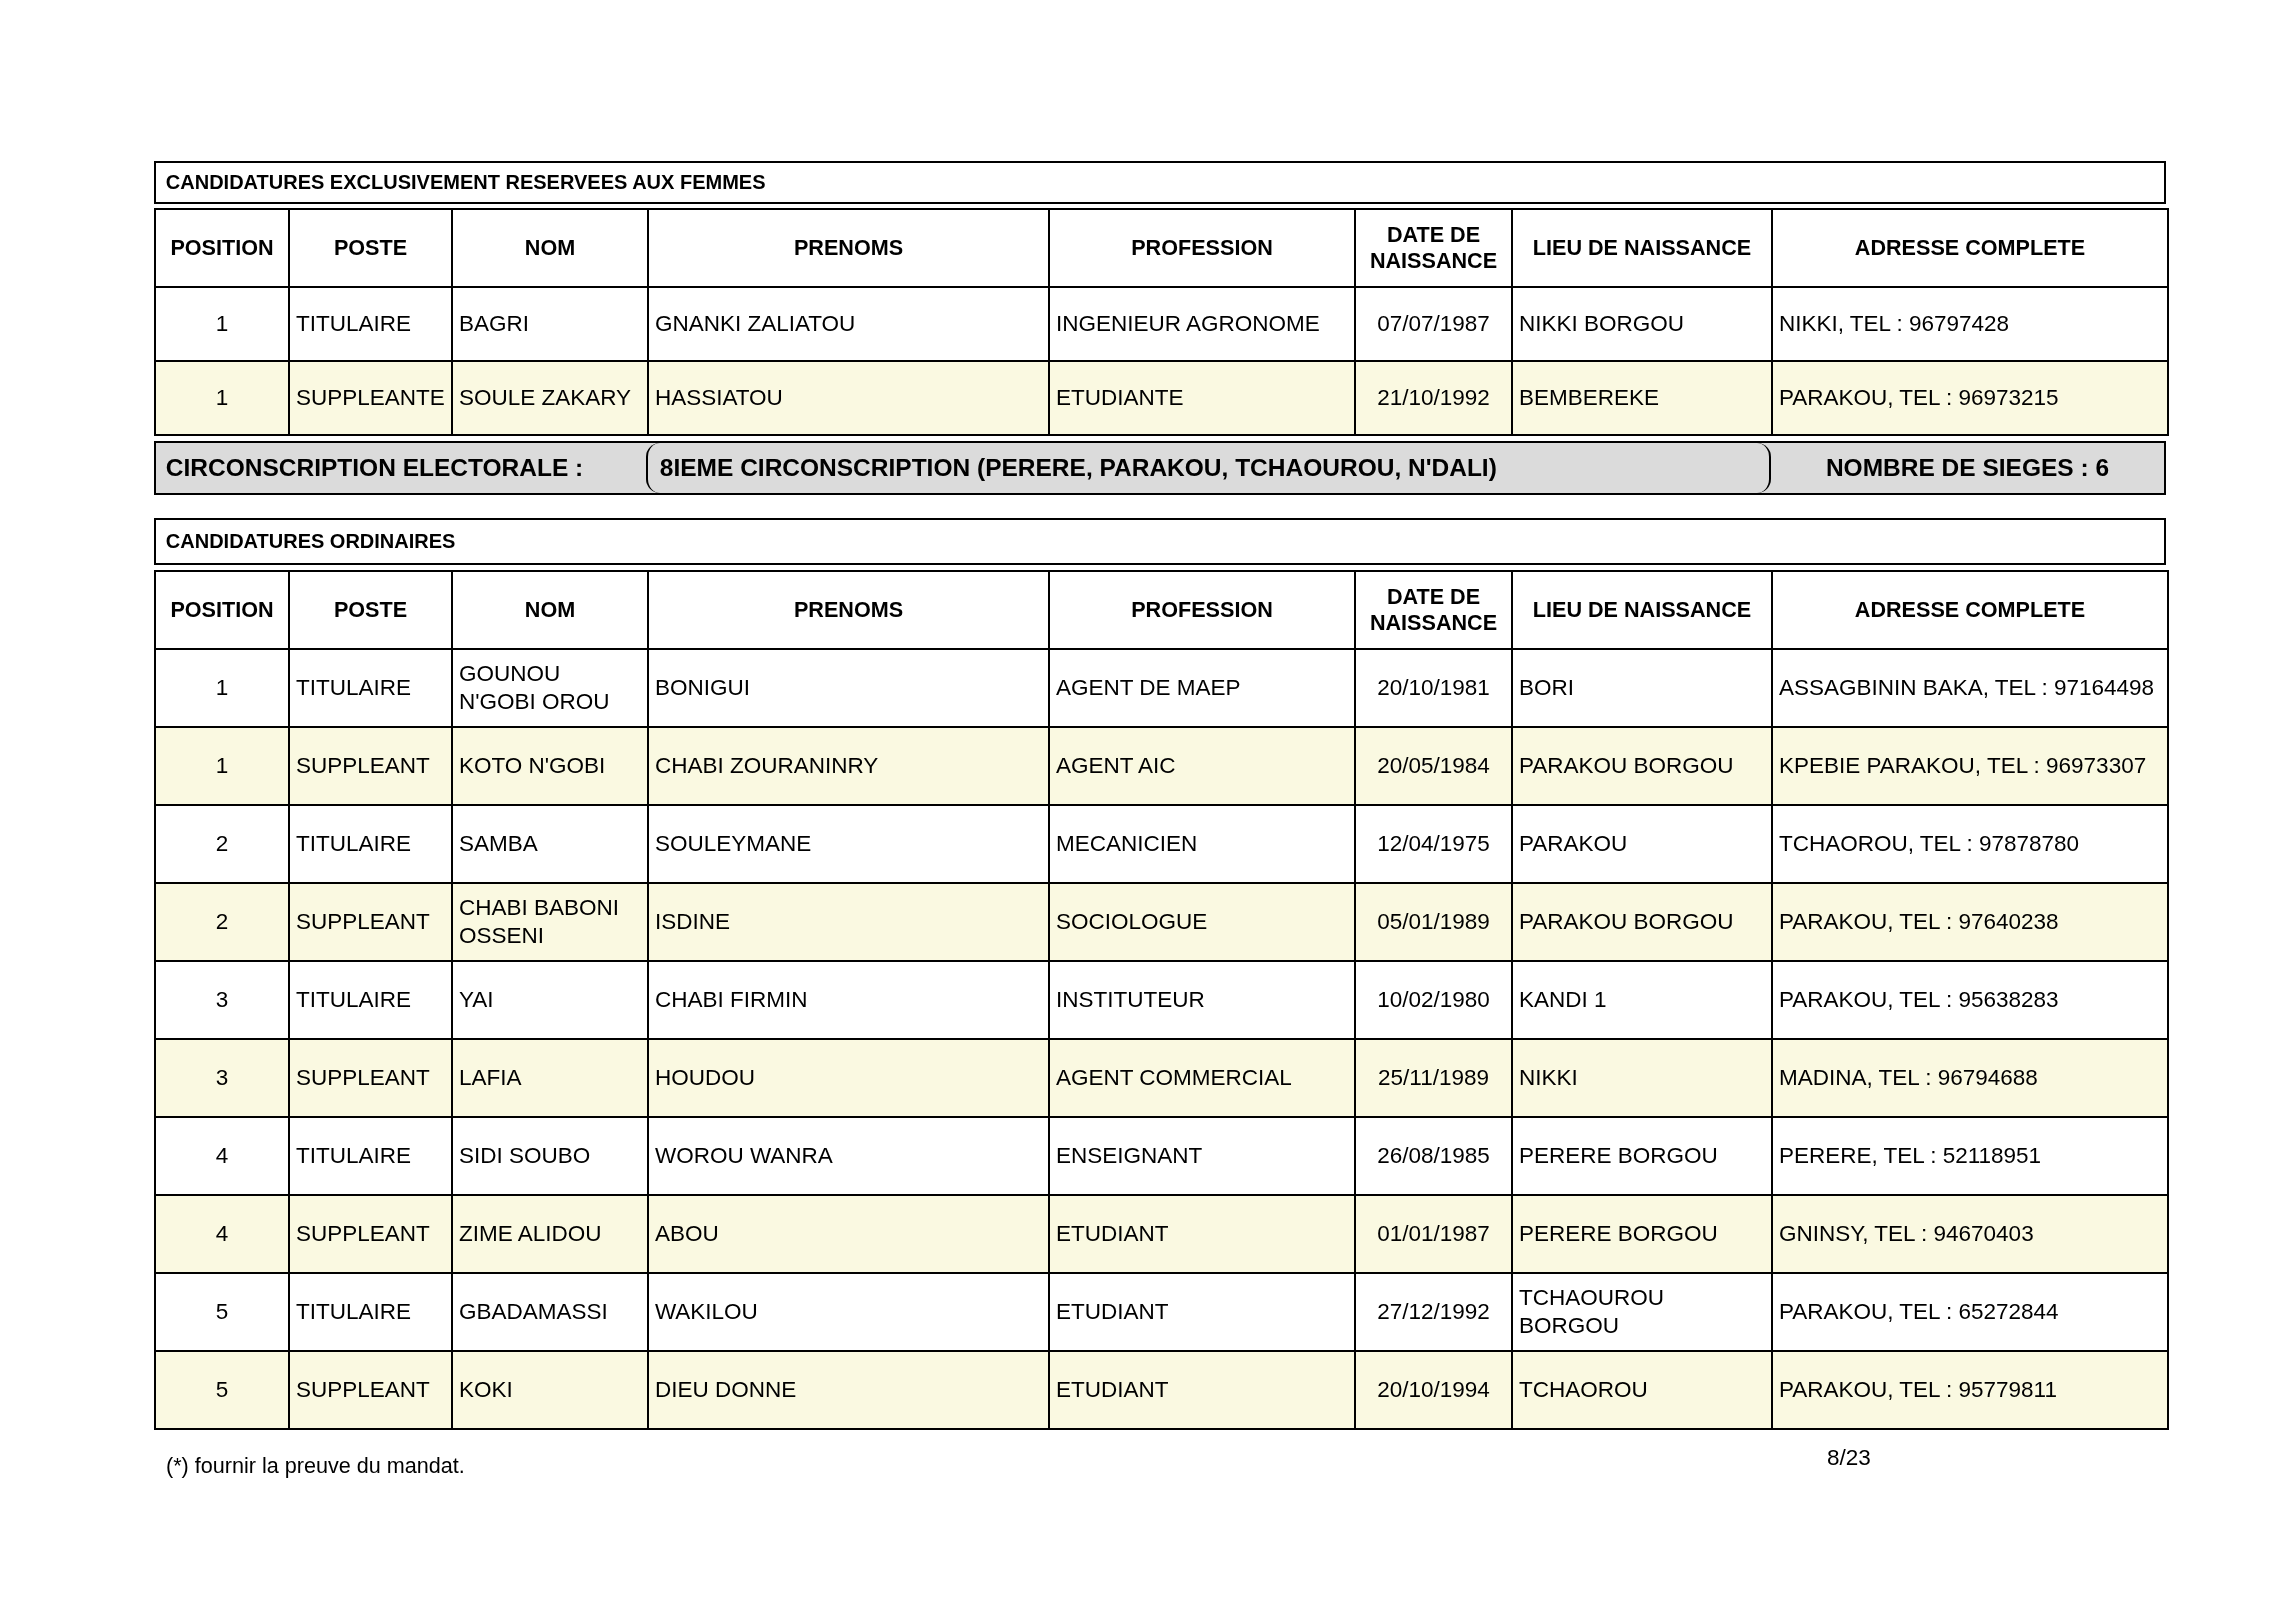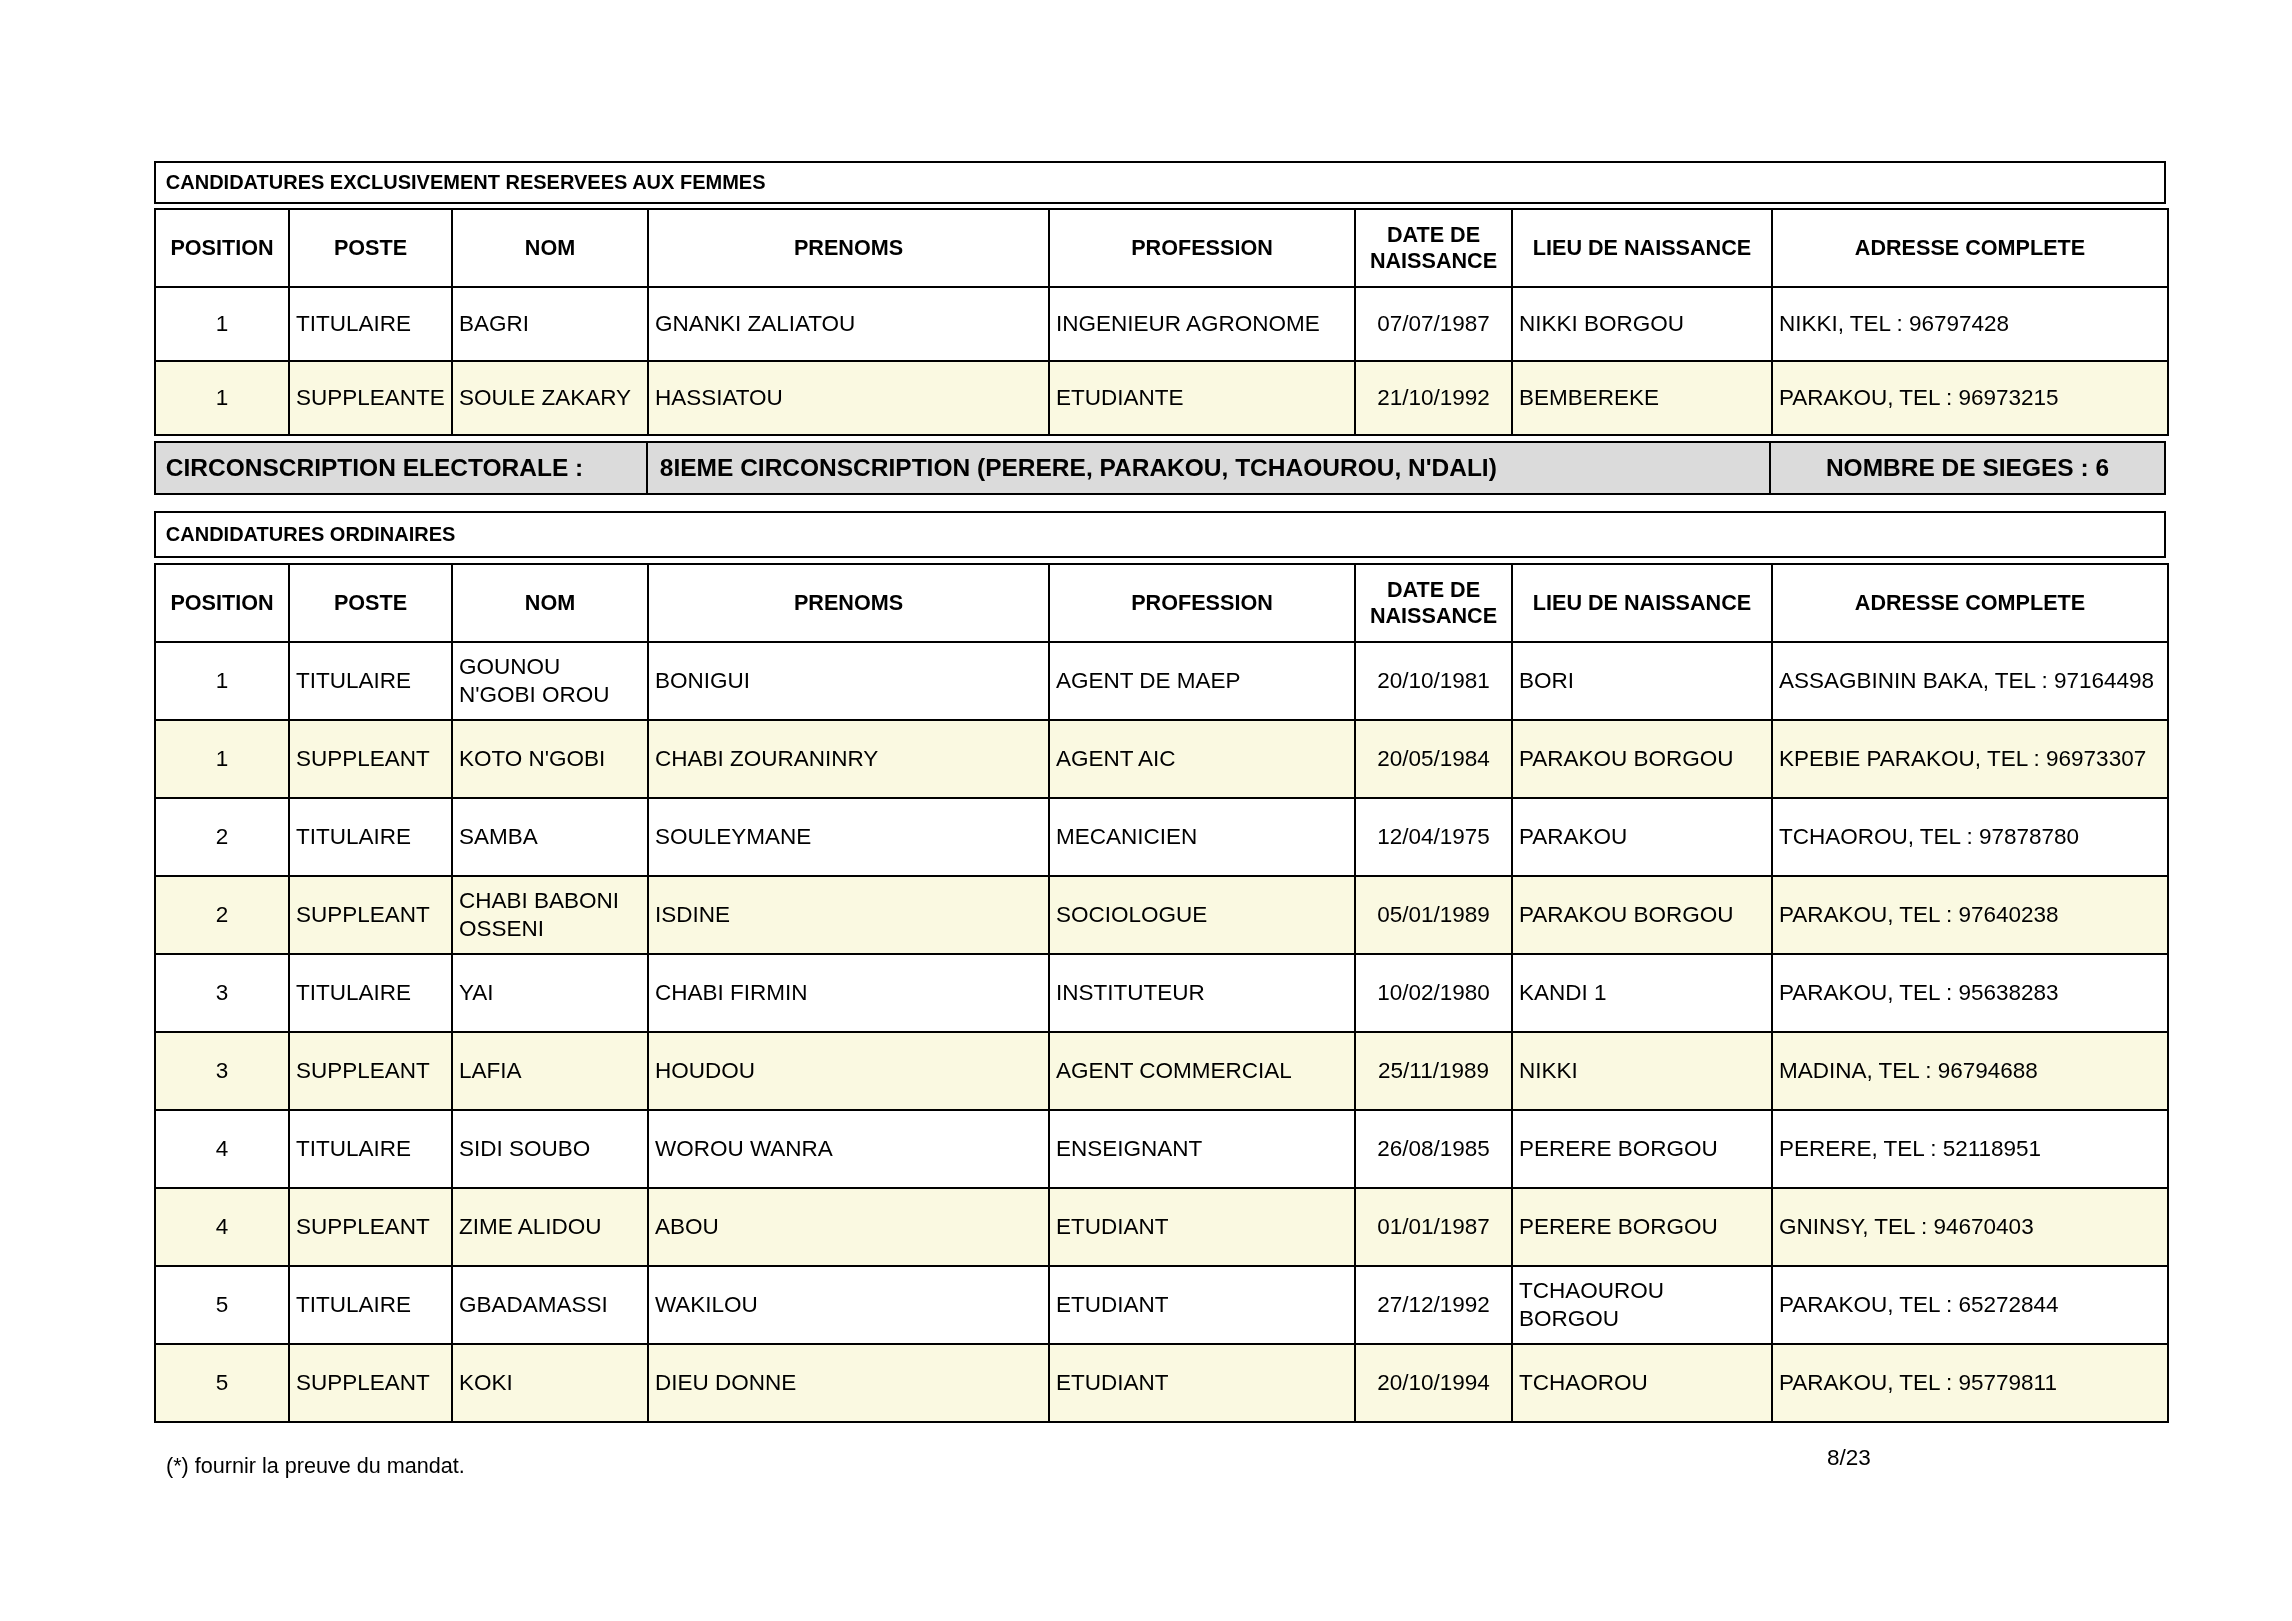--- a/index.html
+++ b/index.html
@@ -2,40 +2,40 @@
 <html><head>
 <meta charset="utf-8">
 <style>
   html,body{margin:0;padding:0;background:#ffffff;}
   body{width:2293px;height:1621px;font-family:"Liberation Sans",sans-serif;color:#000;}
   .sheet{position:relative;width:2293px;height:1621px;background:#fff;overflow:hidden;}
   .content{position:absolute;left:154px;top:161px;width:2012px;}
   .title-box{box-sizing:border-box;border:2px solid #000;display:flex;align-items:center;
     padding-left:9.8px;font-weight:bold;font-size:20px;background:#fff;}
   .title-women{height:43px;}
-  .title-ord{height:47px;margin-top:16px;}
+  .title-ord{height:47px;margin-top:23px;}
   table.grid{border-collapse:collapse;table-layout:fixed;width:2012px;background:#fff;}
   .women-table{margin-top:3.9px;}
   .ord-table{margin-top:4.9px;}
   table.grid th,table.grid td{border:2px solid #000;vertical-align:middle;}
   table.grid th{font-size:21.6px;font-weight:bold;text-align:center;padding:2px 3.9px;line-height:1.2;}
   table.grid td{font-size:22.5px;padding:3.9px 5.9px;line-height:1.25;}
   thead tr{height:78px;}
   .women-table tbody tr{height:74px;}
   .ord-table tbody tr{height:78px;}
   td.c0{text-align:center;}
   td.c5{text-align:center;padding-right:9.8px;}
   th.c6{white-space:nowrap;margin-top:40px;}
   tr.alt td{background:#FAF9E1;}
   .band{box-sizing:border-box;display:flex;align-items:stretch;width:2012px;height:54px;
     margin-top:4.9px;border:2.9px solid #000;background:#DBDBDB;font-weight:bold;}
   .band-label{box-sizing:border-box;width:490px;display:flex;align-items:center;
     padding-left:9.8px;font-size:24.5px;}
   .band-value{box-sizing:border-box;flex:1;display:flex;align-items:center;padding-left:11.8px;
-    border-left:2.9px solid #000;border-right:2.9px solid #000;font-size:24.5px;}
+    border-left:2.9px solid #000;border-right:2.9px solid #000;font-size:24.5px;border-radius:14px;}
   .band-seats{box-sizing:border-box;width:393px;display:flex;align-items:center;
     justify-content:center;font-size:24.5px;}
   .footnote{position:absolute;left:166px;top:1453px;font-size:21.6px;}
   .page-number{position:absolute;left:1827px;top:1445px;font-size:22.5px;}
 </style>
 </head>
 <body>
 
 <div class="sheet">
   <div class="content">

